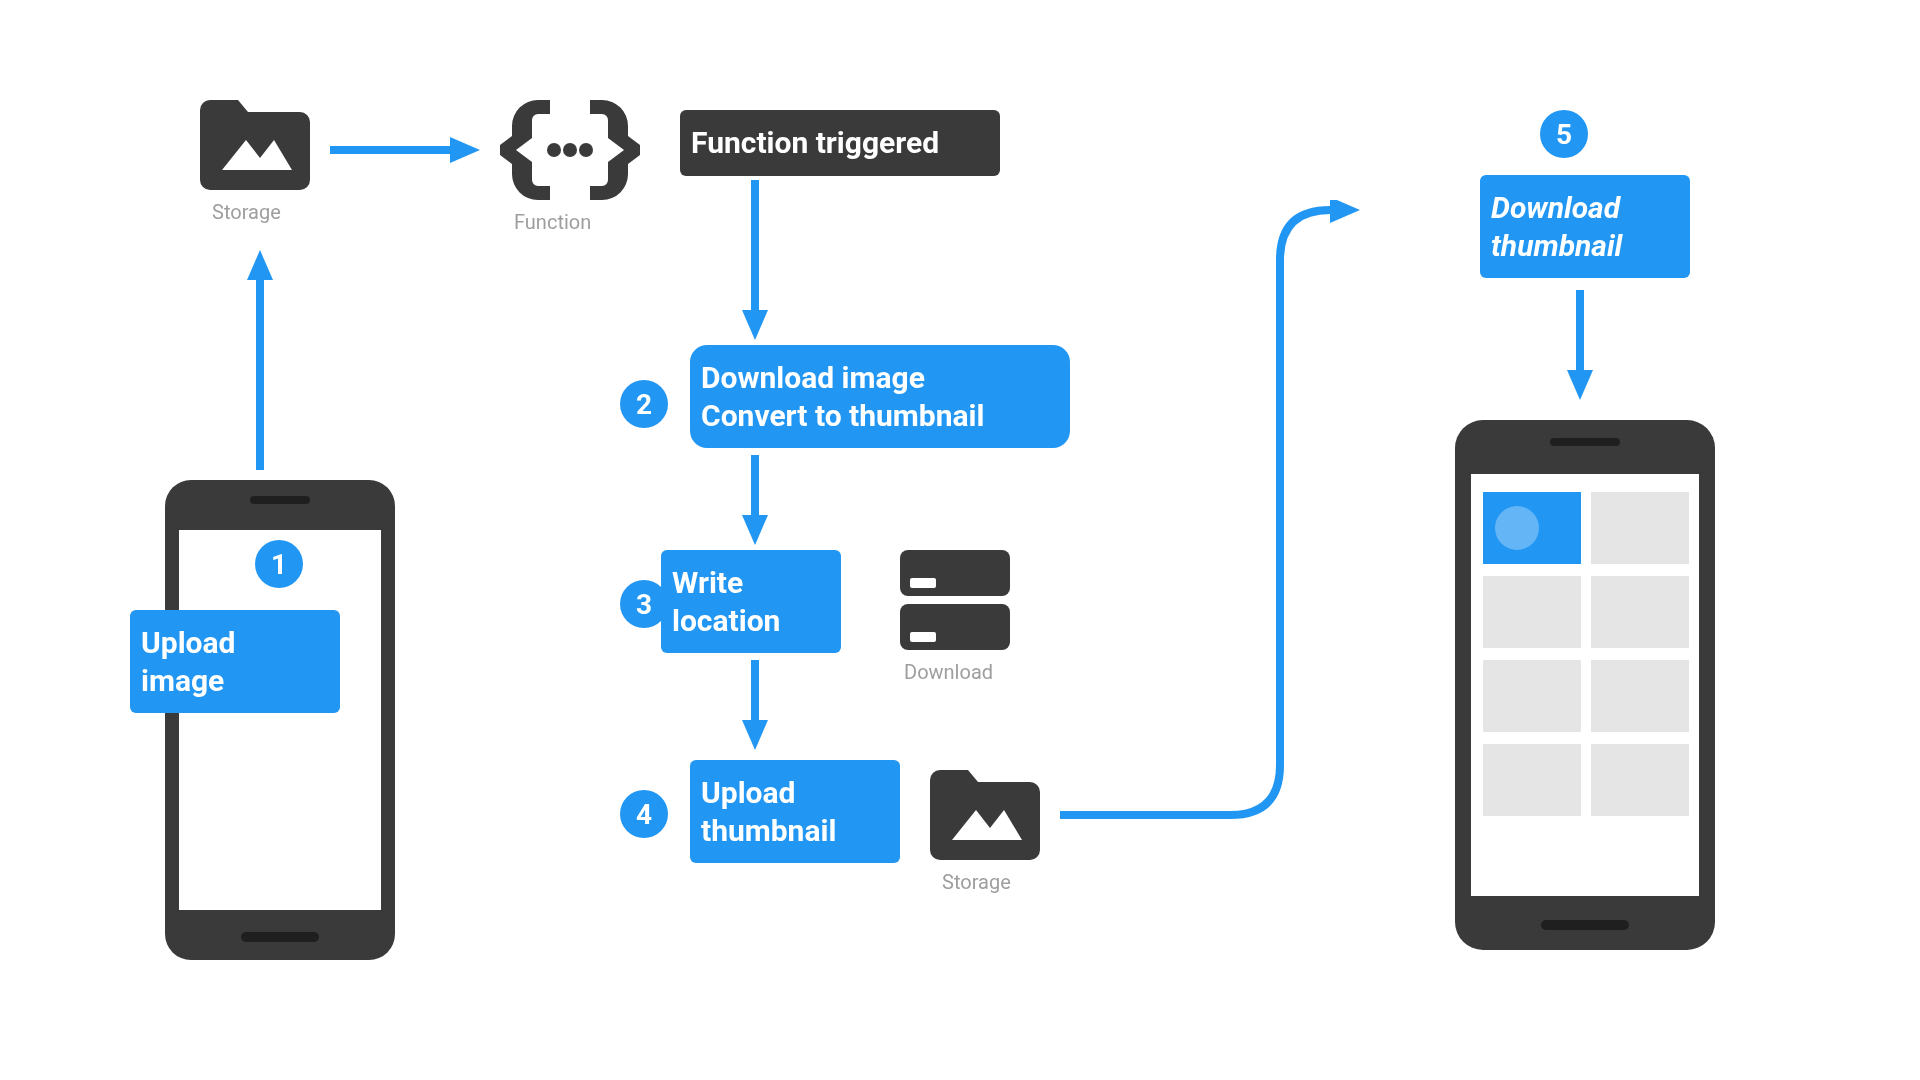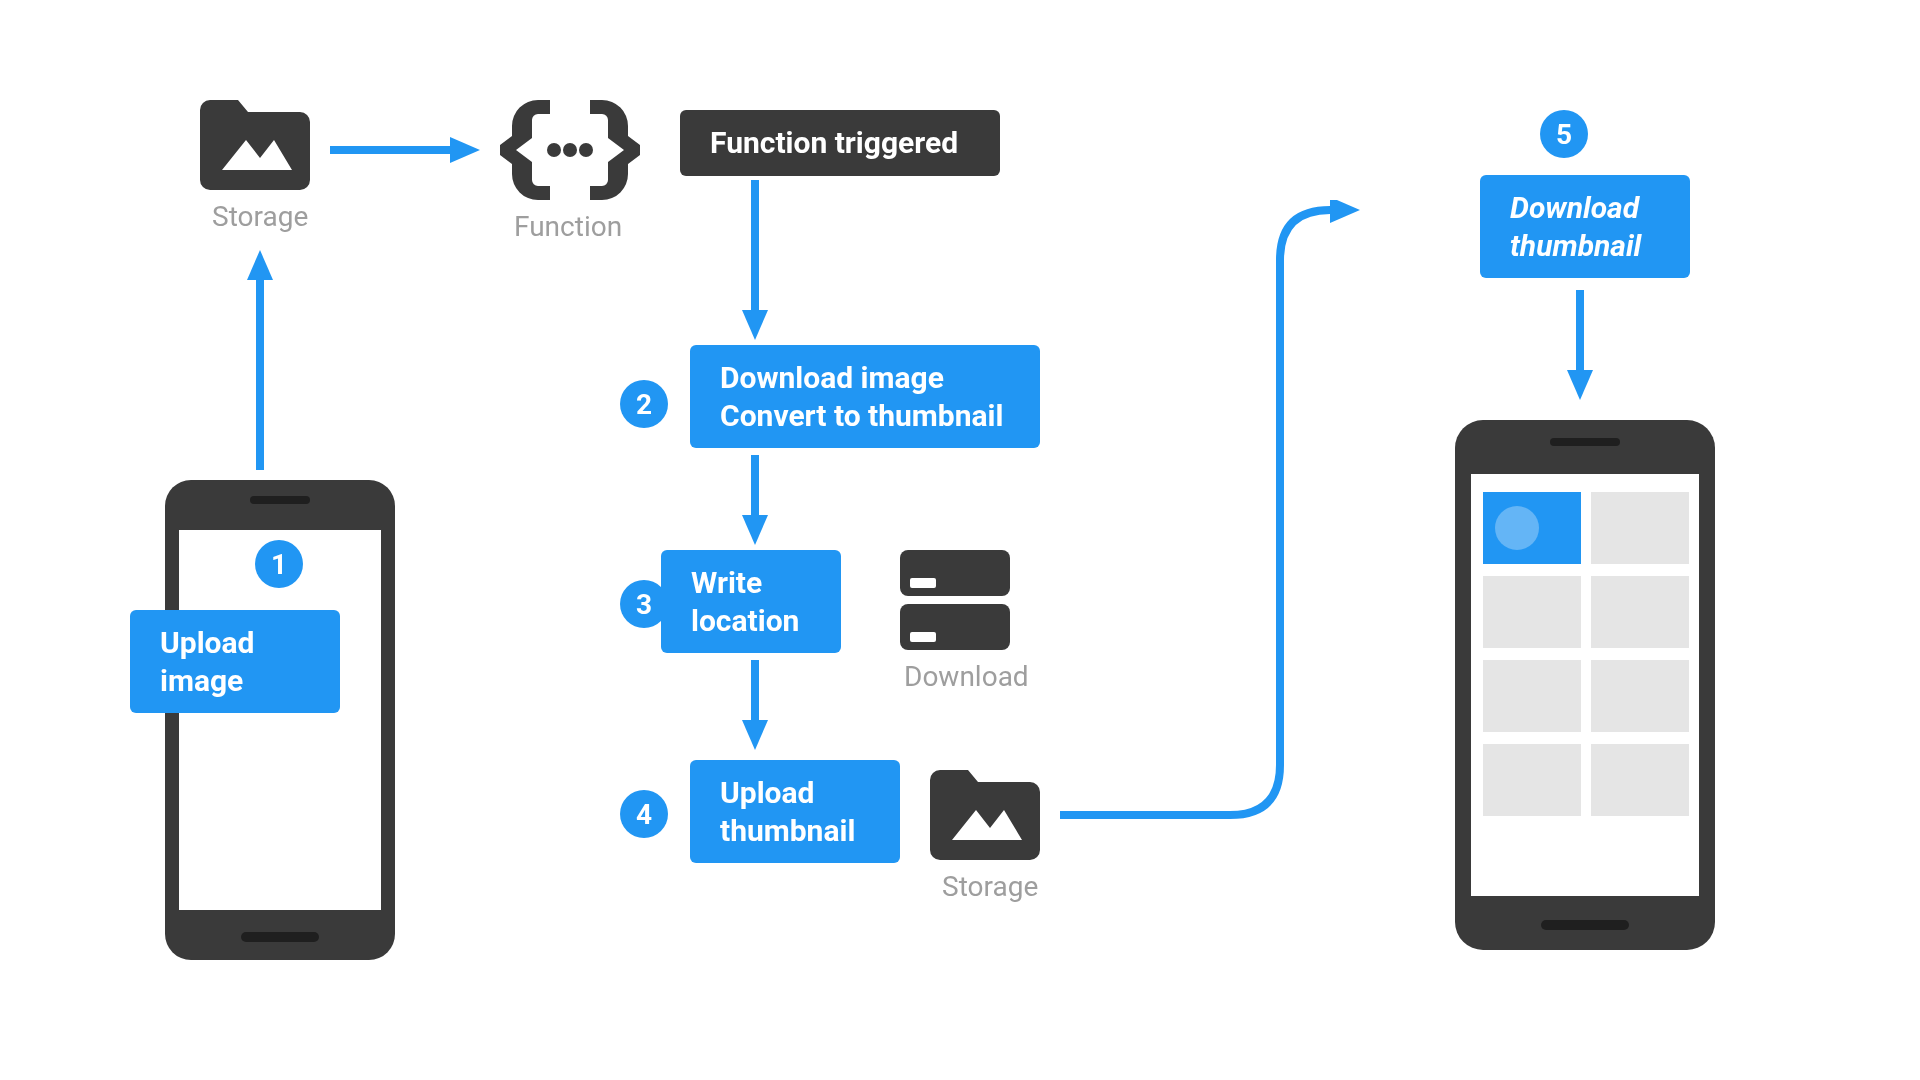--- a/index.html
+++ b/index.html
@@ -1,19 +1,19 @@
 <!DOCTYPE html>
 <html><head>
 <meta charset="utf-8">
 <style>
   html,body{margin:0;padding:0;width:1920px;height:1080px;background:#fff;font-family:Roboto,"Helvetica Neue",Arial,sans-serif;}
   .stage{position:relative;width:1920px;height:1080px;}
   .abs{position:absolute;}
-  .lbl{color:#9e9e9e;font-size:28px;font-weight:400;}
-  .box{background:#2196f3;color:#fff;font-weight:700;font-size:30px;line-height:1.25;border-radius:6px;padding:14px 30px;box-sizing:border-box;}
+  .lbl{color:#9e9e9e;font-size:20px;font-weight:400;}
+  .box{background:#2196f3;color:#fff;font-weight:700;font-size:30px;line-height:1.25;border-radius:6px;padding:14px 11px;box-sizing:border-box;}
   .box-dark{background:#3a3a3a;}
   .circle{width:48px;height:48px;border-radius:50%;background:#2196f3;color:#fff;display:flex;align-items:center;justify-content:center;font-weight:700;font-size:28px;}
   svg{display:block;}
 </style>
 </head>
 <body>
 
 <div class="stage">
 
   <div class="abs" style="left:200px;top:100px;">
@@ -48,21 +48,21 @@
   <div class="abs box box-dark" style="left:680px;top:110px;width:320px;">Function triggered</div>
 
   <div class="abs" style="left:740px;top:180px;">
     <svg width="30" height="160" viewBox="0 0 30 160">
       <line x1="15" y1="0" x2="15" y2="130" stroke="#2196f3" stroke-width="8"></line>
       <polygon points="2,130 28,130 15,160" fill="#2196f3"></polygon>
     </svg>
   </div>
 
   <div class="abs circle" style="left:620px;top:380px;">2</div>
-  <div class="abs box" style="left:690px;top:345px;width:350px;white-space:pre-line;">Download image
+  <div class="abs box" style="left:690px;top:345px;width:380px;white-space:pre-line;border-radius:17px;">Download image
 Convert to thumbnail</div>
 
   <div class="abs" style="left:740px;top:455px;">
     <svg width="30" height="90" viewBox="0 0 30 90">
       <line x1="15" y1="0" x2="15" y2="60" stroke="#2196f3" stroke-width="8"></line>
       <polygon points="2,60 28,60 15,90" fill="#2196f3"></polygon>
     </svg>
   </div>
 
   <div class="abs circle" style="left:620px;top:580px;">3</div>

